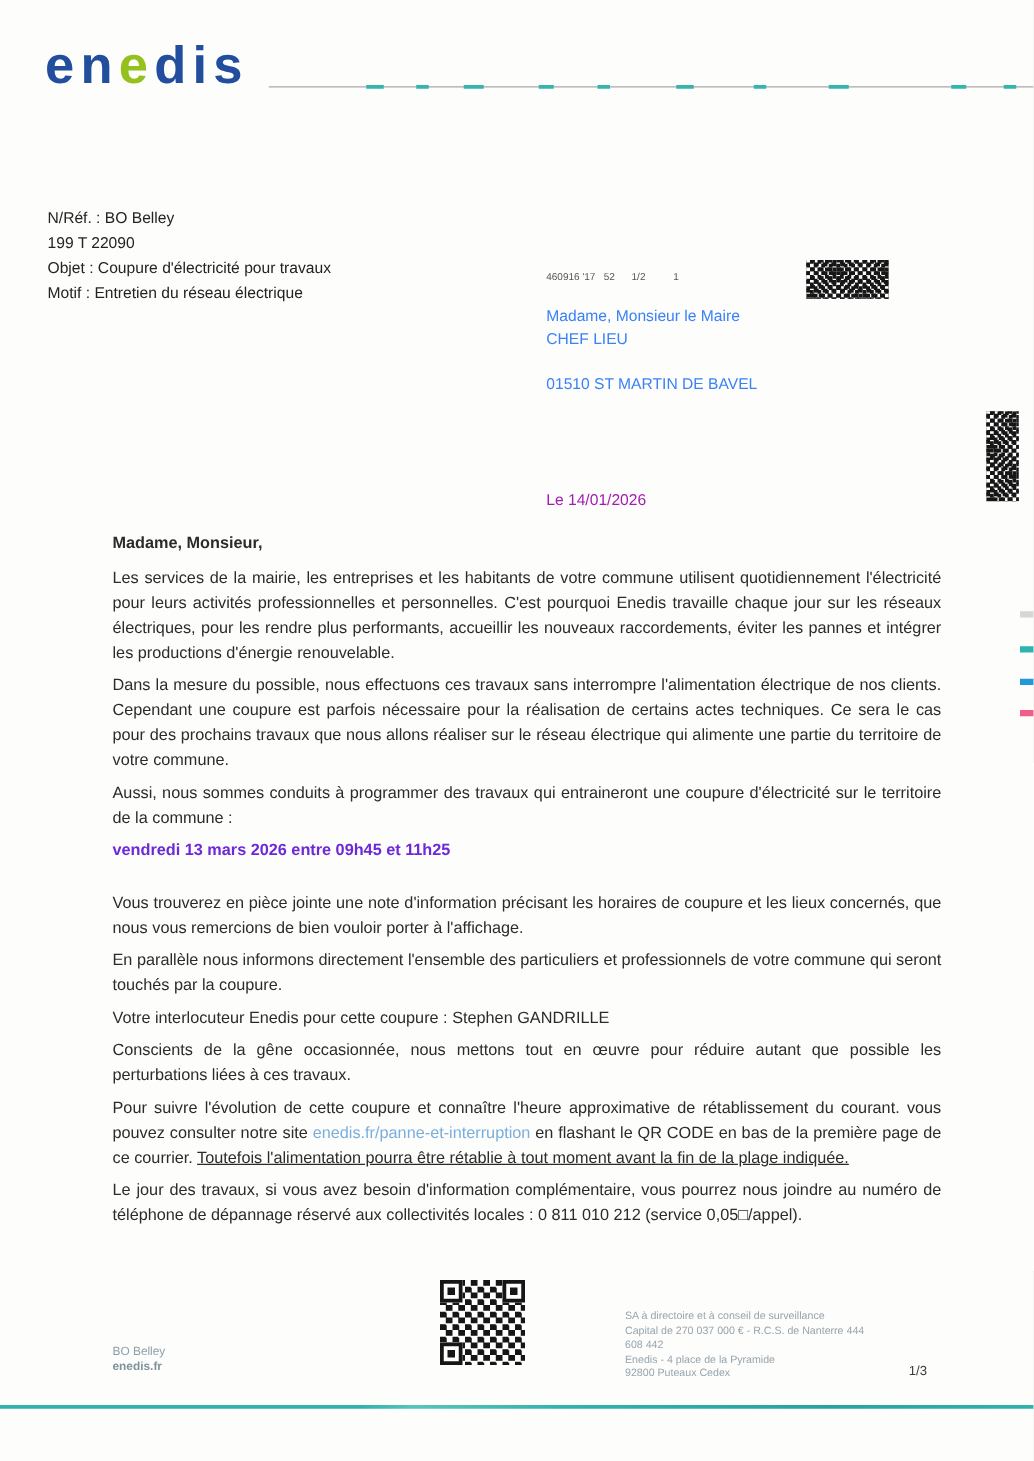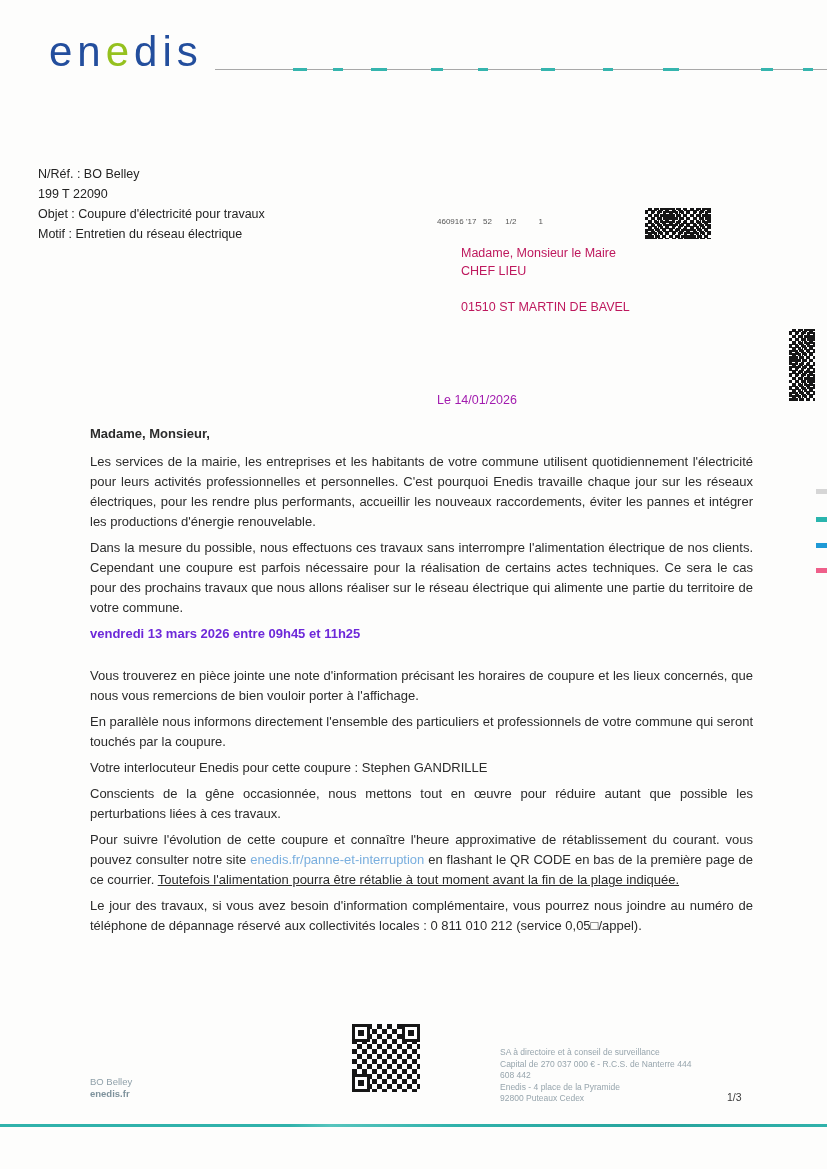--- a/index.html
+++ b/index.html
@@ -3,42 +3,42 @@
 <meta charset="utf-8">
 <style>
   * { margin:0; padding:0; box-sizing:border-box; }
   html,body { background:#e9e9e9; }
   body { font-family:"Liberation Sans", sans-serif; }
   .page {
     position:relative; width:827px; height:1169px; margin:0 auto;
     background:#fdfdfc; color:#2b2b2b; overflow:hidden;
   }
   
-  .logo { position:absolute; left:36px; top:28px; font-size:42px; font-weight:400;
-          color:#234e9d; letter-spacing:5px;margin-left:13px; }
+  .logo { position:absolute; left:36px; top:28px; font-size:42px; font-weight:700;
+          color:#234e9d; letter-spacing:5px; }
   .logo .g { color:#95c11f; }
   
   .top-rule { position:absolute; left:215px; top:69px; width:612px; height:1px; background:#a8a8a8; }
   .top-rule i { position:absolute; top:-1px; height:3px; background:#35b5ae; display:block; }
   
   .ref { position:absolute; left:38px; top:164px; font-size:12.5px; line-height:20px; color:#232323; }
   
   .mailcode { position:absolute; left:437px; top:217px; font-size:8px; color:#555; white-space:pre; }
   
   .dm {
     position:absolute;
     background:
       repeating-conic-gradient(#161616 0 25%, transparent 0 50%) 0 0/6px 6px,
       repeating-conic-gradient(#161616 0 25%, transparent 0 50%) 3px 2px/7px 7px,
       #fff;
   }
   .dm1 { left:645px; top:208px; width:66px; height:31px; }
   .dm2 { left:789px; top:329px; width:26px; height:72px; }
   
-  .recipient { position:absolute; left:437px; top:244px; font-size:12.5px; line-height:18px; color:#be185d;margin-left:24px; }
+  .recipient { position:absolute; left:437px; top:244px; font-size:12.5px; line-height:18px; color:#3b82f6; }
   .recipient .gap { height:18px; }
   .date { position:absolute; left:437px; top:393px; font-size:12.5px; color:#a21caf; }
   
   .edge-mark { position:absolute; left:816px; width:11px; height:5px; }
   
   .body { position:absolute; left:90px; top:424px; width:663px; font-size:13px; line-height:20px; color:#2b2b2b; }
   .body .p { margin-bottom:6px; text-align:justify; }
   .body .salutation { margin-bottom:8px;font-weight:bold; }
   .schedule { font-weight:700; margin:6px 0 22px; color:#6d28d9; }
   .contact-line { margin-bottom:0; }
@@ -109,20 +109,21 @@
 
   <div class="edge-mark" style="top:489px;background:#d6d6d6"></div>
   <div class="edge-mark" style="top:517px;background:#2ab5ae"></div>
   <div class="edge-mark" style="top:543px;background:#1f9ad6"></div>
   <div class="edge-mark" style="top:568px;background:#ef5f8a"></div>
 
   <div class="body">
     <div class="salutation">Madame, Monsieur,</div>
     <p class="p">Les services de la mairie, les entreprises et les habitants de votre commune utilisent quotidiennement l'électricité pour leurs activités professionnelles et personnelles. C'est pourquoi Enedis travaille chaque jour sur les réseaux électriques, pour les rendre plus performants, accueillir les nouveaux raccordements, éviter les pannes et intégrer les productions d'énergie renouvelable.</p>
     <p class="p">Dans la mesure du possible, nous effectuons ces travaux sans interrompre l'alimentation électrique de nos clients. Cependant une coupure est parfois nécessaire pour la réalisation de certains actes techniques. Ce sera le cas pour des prochains travaux que nous allons réaliser sur le réseau électrique qui alimente une partie du territoire de votre commune.</p>
+    <p class="p">Aussi, nous sommes conduits à programmer des travaux qui entraineront une coupure d'électricité sur le territoire de la commune :</p>
     <p class="schedule">vendredi 13 mars 2026 entre 09h45 et 11h25</p>
     <p class="p">Vous trouverez en pièce jointe une note d'information précisant les horaires de coupure et les lieux concernés, que nous vous remercions de bien vouloir porter à l'affichage.</p>
     <p class="p">En parallèle nous informons directement l'ensemble des particuliers et professionnels de votre commune qui seront touchés par la coupure.</p>
     <p class="p contact-line">Votre interlocuteur Enedis pour cette coupure : Stephen GANDRILLE</p>
     <p class="p">Conscients de la gêne occasionnée, nous mettons tout en œuvre pour réduire autant que possible les perturbations liées à ces travaux.</p>
     <p class="p"><span>Pour suivre l'évolution de cette coupure et connaître l'heure approximative de rétablissement du courant. vous pouvez consulter notre site </span><span class="link">enedis.fr/panne-et-interruption</span><span> en flashant le QR CODE en bas de la première page de ce courrier. </span><span class="ul">Toutefois l'alimentation pourra être rétablie à tout moment avant la fin de la plage indiquée.</span></p>
     <p class="p p8">Le jour des travaux, si vous avez besoin d'information complémentaire, vous pourrez nous joindre au numéro de téléphone de dépannage réservé aux collectivités locales : 0 811 010 212 (service 0,05□/appel).</p>
   </div>
 
   <div class="qr">

